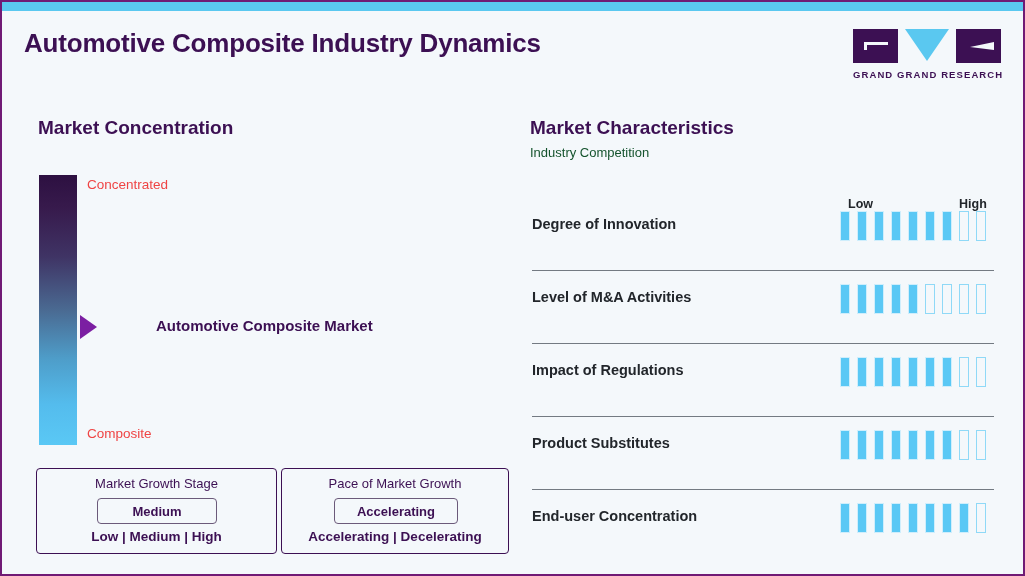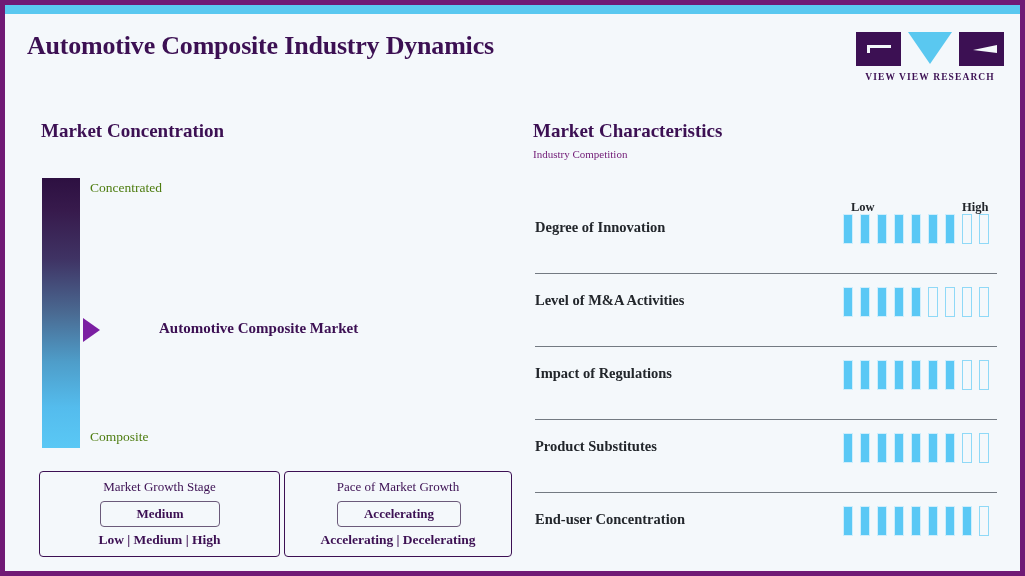--- a/index.html
+++ b/index.html
@@ -12,23 +12,22 @@
     font-family: "Liberation Sans", sans-serif;
     -webkit-font-smoothing: antialiased;
   }
 
   .page {
     position: relative;
     width: 1025px;
     height: 576px;
     box-sizing: border-box;
     background: #f4f8fb;
-    border: 5px solid #701a75;
+    border: 2px solid #701a75;
     overflow: hidden;
-    font-family: Liberation Serif, serif;
   }
 
   
   .top-strip {
     position: absolute;
     left: 0;
     top: 0;
     width: 1025px;
     height: 9px;
     background: #5ac8f0;
@@ -84,22 +83,22 @@
   
   .sec-title {
     position: absolute;
     font-size: 19px;
     font-weight: bold;
     color: #3c1053;
     white-space: nowrap;
   }
   .sec-sub {
     position: absolute;
-    font-size: 11px;
-    color: #701a75;
+    font-size: 13px;
+    color: #14532d;
     white-space: nowrap;
   }
   #mc-title { left: 36px;  top: 115px; }
   #mx-title { left: 528px; top: 115px; }
   #mx-sub   { left: 528px; top: 143px; }
 
   
   .grad-bar {
     position: absolute;
     left: 37px;
@@ -111,21 +110,21 @@
         #371a4c 12%,
         #3f3364 30%,
         #4a6a92 50%,
         #4e9dc9 68%,
         #54bced 85%,
         #5ac8f5 100%);
   }
   .grad-label {
     position: absolute;
     font-size: 13.5px;
-    color: #4d7c0f;
+    color: #ef4444;
     white-space: nowrap;
   }
   #lbl-concentrated { left: 85px; top: 175px; }
   #lbl-fragmented   { left: 85px; top: 424px; }
 
   .marker {
     position: absolute;
     left: 78px;
     top: 313px;
     width: 0;
@@ -262,21 +261,21 @@
 
     <div class="logo">
       <svg class="logo-marks" viewBox="0 0 148 34">
         <rect x="0" y="0" width="45" height="34" fill="#3c1053"></rect>
         <rect x="11" y="13" width="24" height="3" fill="#f4f8fb"></rect>
         <rect x="11" y="13" width="3" height="8" fill="#f4f8fb"></rect>
         <polygon points="52,0 96,0 74,32" fill="#5ac8f0"></polygon>
         <rect x="103" y="0" width="45" height="34" fill="#3c1053"></rect>
         <polygon points="117,18 141,13 141,21" fill="#f4f8fb"></polygon>
       </svg>
-      <div class="logo-caption">VIEW VIEW RESEARCH</div>
+      <div class="logo-caption">GRAND GRAND RESEARCH</div>
     </div>
   </div>
 
   <div class="sec-title" id="mc-title">Market Concentration</div>
 
   <div class="grad-bar"></div>
 
   <div class="grad-label" id="lbl-concentrated">Concentrated</div>
   <div class="grad-label" id="lbl-fragmented">Composite</div>
 

